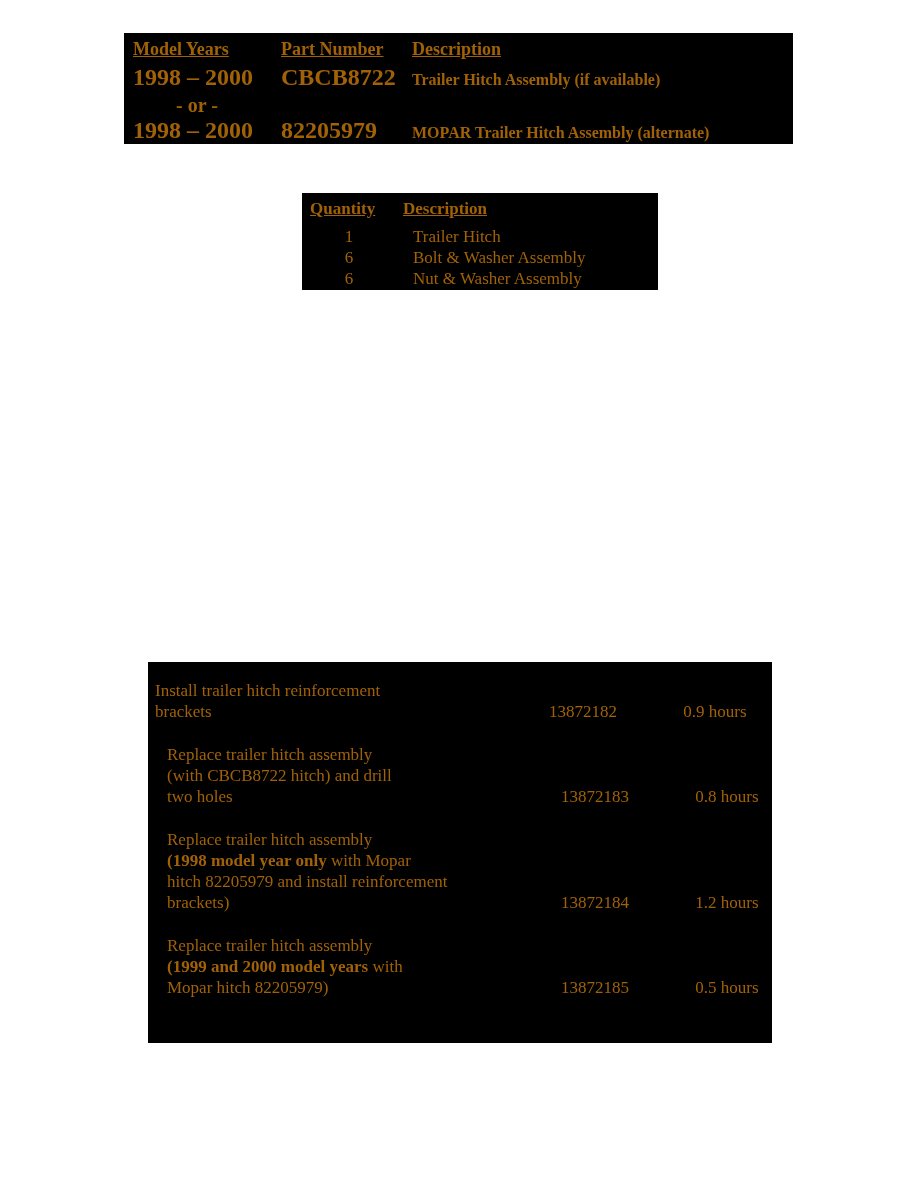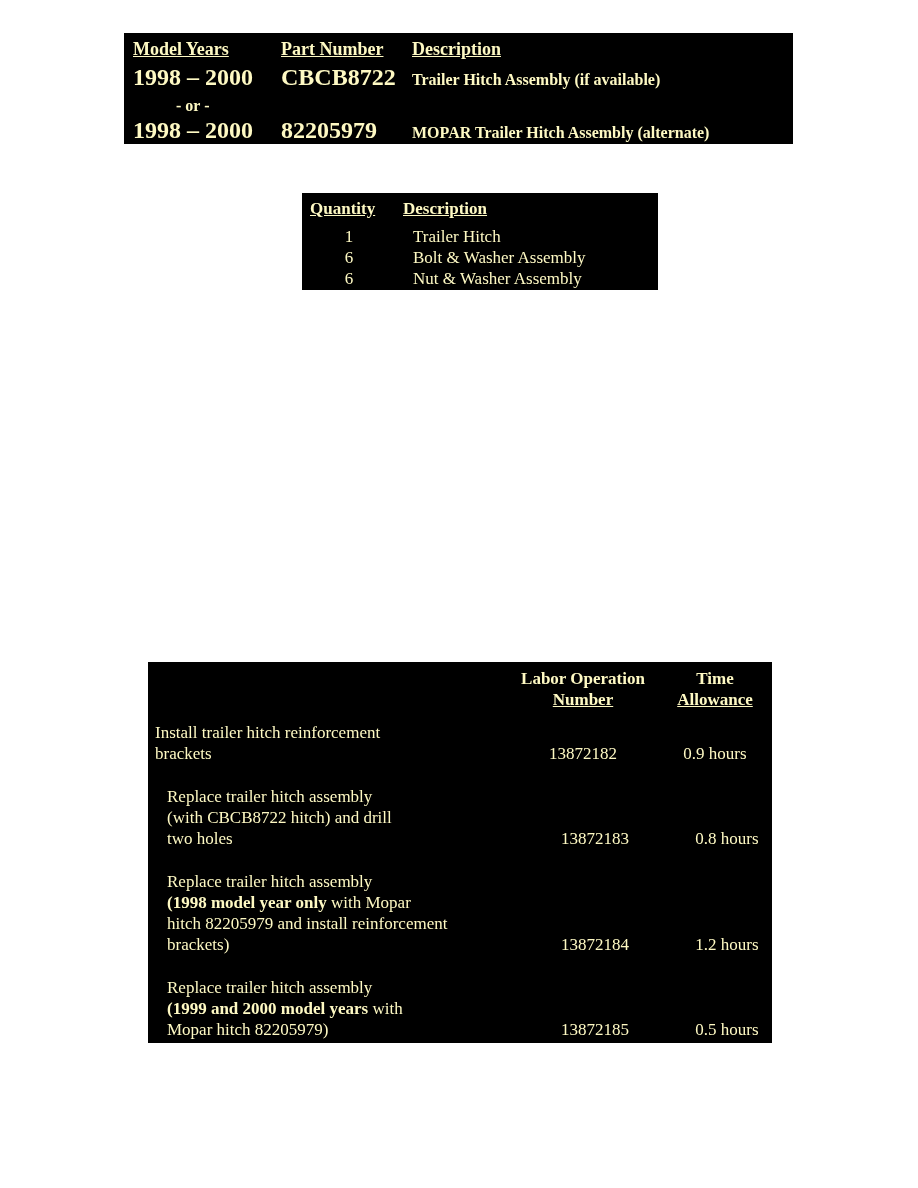--- a/index.html
+++ b/index.html
@@ -1,33 +1,33 @@
 <!DOCTYPE html>
 <html><head>
 <meta charset="utf-8">
 <style>
   * { box-sizing: border-box; margin: 0; padding: 0; }
   html, body { background: #ffffff; }
   body {
     width: 918px; height: 1188px; position: relative;
     font-family: "Liberation Serif", "DejaVu Serif", serif;
   }
-  .blk { position: absolute; background: #000000; color: #fef9c3; }
+  .blk { position: absolute; background: #000000; color: #a16207; }
   .u { text-decoration: underline; }
 
   
   #parts { left: 124px; top: 33px; width: 669px; height: 111px; padding: 6px 4px 0 9px; }
   #parts .hdr { display: flex; font-weight: bold; font-size: 18px; line-height: 20px; }
   #parts .c1 { width: 148px; }
   #parts .c2 { width: 131px; }
   #parts .c3 { flex: 1; }
   #parts .row { display: flex; align-items: baseline; margin-top: 7px; font-weight: bold; }
   #parts .row .c1, #parts .row .c2 { font-size: 24px; line-height: 22px; }
   #parts .row .c3 { font-size: 16px; line-height: 22px; }
-  #parts .or { font-weight: bold; font-size: 16px; line-height: 17px; margin-top: 6px; padding-left: 43px; }
+  #parts .or { font-weight: bold; font-size: 20px; line-height: 17px; margin-top: 6px; padding-left: 43px; }
   #parts .row2 { margin-top: 5px; }
 
   
   #contents { left: 302px; top: 193px; width: 356px; height: 97px; padding: 6px 4px 0 8px; font-size: 17px; }
   #contents .hdr { display: flex; font-weight: bold; line-height: 20px; }
   #contents .qcol { width: 78px; }
   #contents .hdr .dcol { padding-left: 15px; }
   #contents .rows { margin-top: 7px; }
   #contents .row { display: flex; line-height: 21px; }
   #contents .row .qcol { text-align: center; }
@@ -81,31 +81,20 @@
       <div class="dcol">Bolt &amp; Washer Assembly</div>
     </div>
     <div class="row">
       <div class="qcol">6</div>
       <div class="dcol">Nut &amp; Washer Assembly</div>
     </div>
   </div>
 </div>
 
 <div id="labor" class="blk">
-  <div class="lrow hdrrow">
-    <div class="desc"></div>
-    <div class="center">
-      <div>Labor Operation</div>
-      <div class="u">Number</div>
-    </div>
-    <div class="center">
-      <div>Time</div>
-      <div class="u">Allowance</div>
-    </div>
-  </div>
 
   <div class="lrow body r1">
     <div class="desc">
       <div>Install trailer hitch reinforcement</div>
       <div>brackets</div>
     </div>
     <div class="num">13872182</div>
     <div class="time">0.9 hours</div>
   </div>
 

